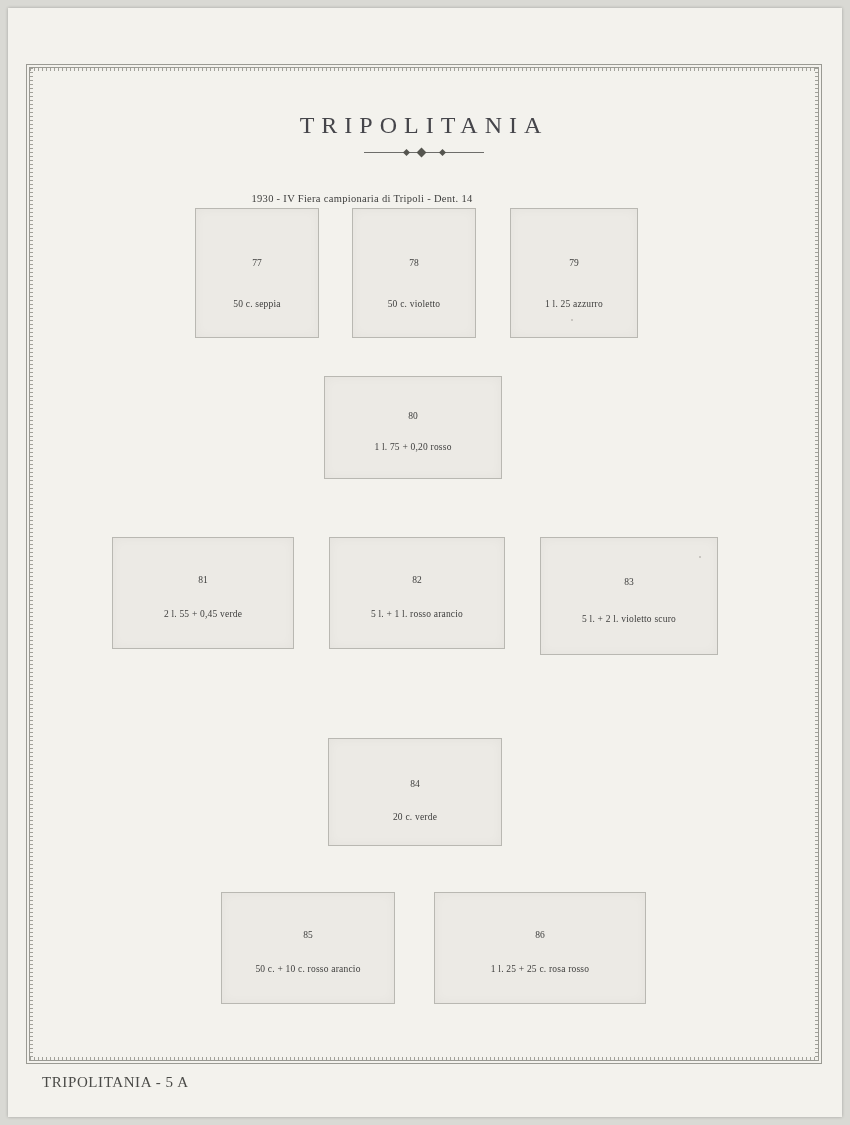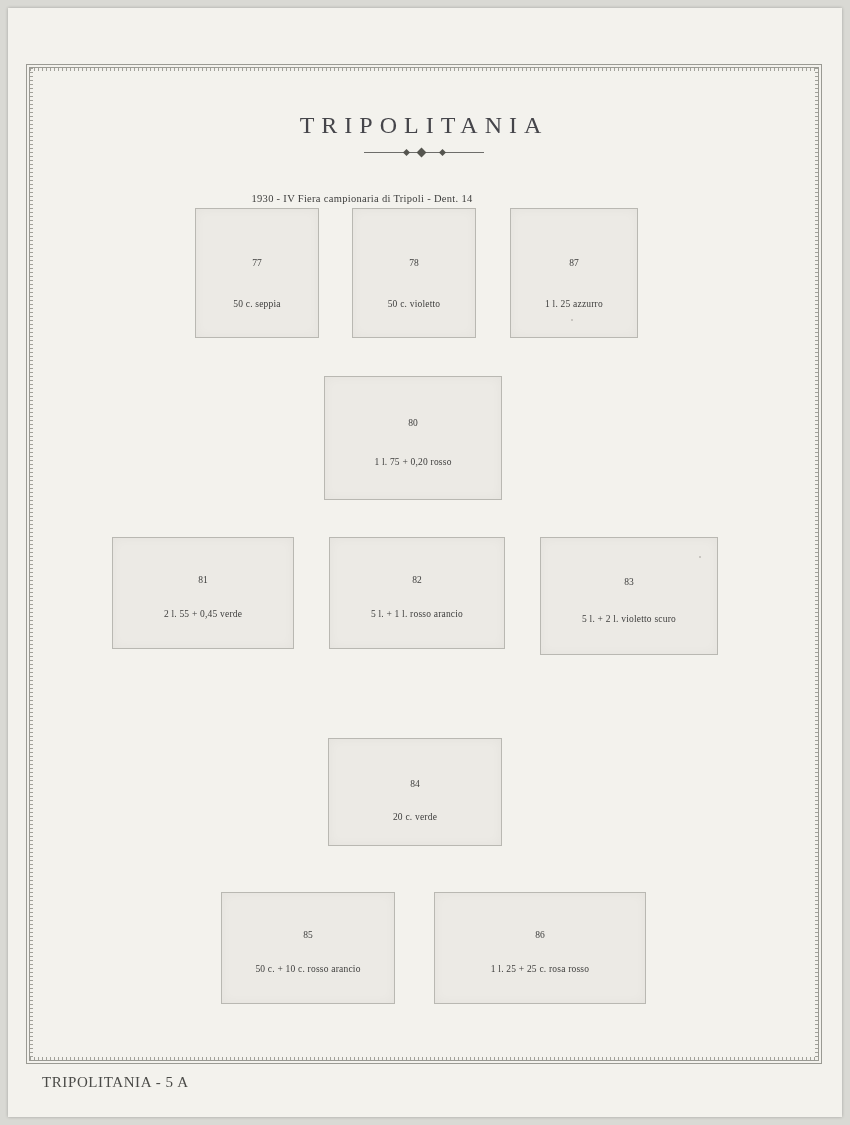--- a/index.html
+++ b/index.html
@@ -198,26 +198,26 @@
       <div class="num">77</div>
       <div class="desc">50 c. seppia</div>
     </div>
 
     <div class="stamp" style="left:320px; top:138px; width:124px; height:130px;">
       <div class="num">78</div>
       <div class="desc">50 c. violetto</div>
     </div>
 
     <div class="stamp" style="left:478px; top:138px; width:128px; height:130px;">
-      <div class="num">87</div>
+      <div class="num">79</div>
       <div class="desc">1 l. 25 azzurro</div>
       <div class="speck" style="left:60px; top:110px;"></div>
     </div>
 
-    <div class="stamp wide" style="left:292px; top:306px; width:178px; height:124px;">
+    <div class="stamp wide" style="left:292px; top:306px; width:178px; height:103px;">
       <div class="num">80</div>
       <div class="desc">1 l. 75 + 0,20 rosso</div>
     </div>
 
     <div class="stamp wide" style="left:80px; top:467px; width:182px; height:112px;">
       <div class="num">81</div>
       <div class="desc">2 l. 55 + 0,45 verde</div>
     </div>
 
     <div class="stamp wide" style="left:297px; top:467px; width:176px; height:112px;">

